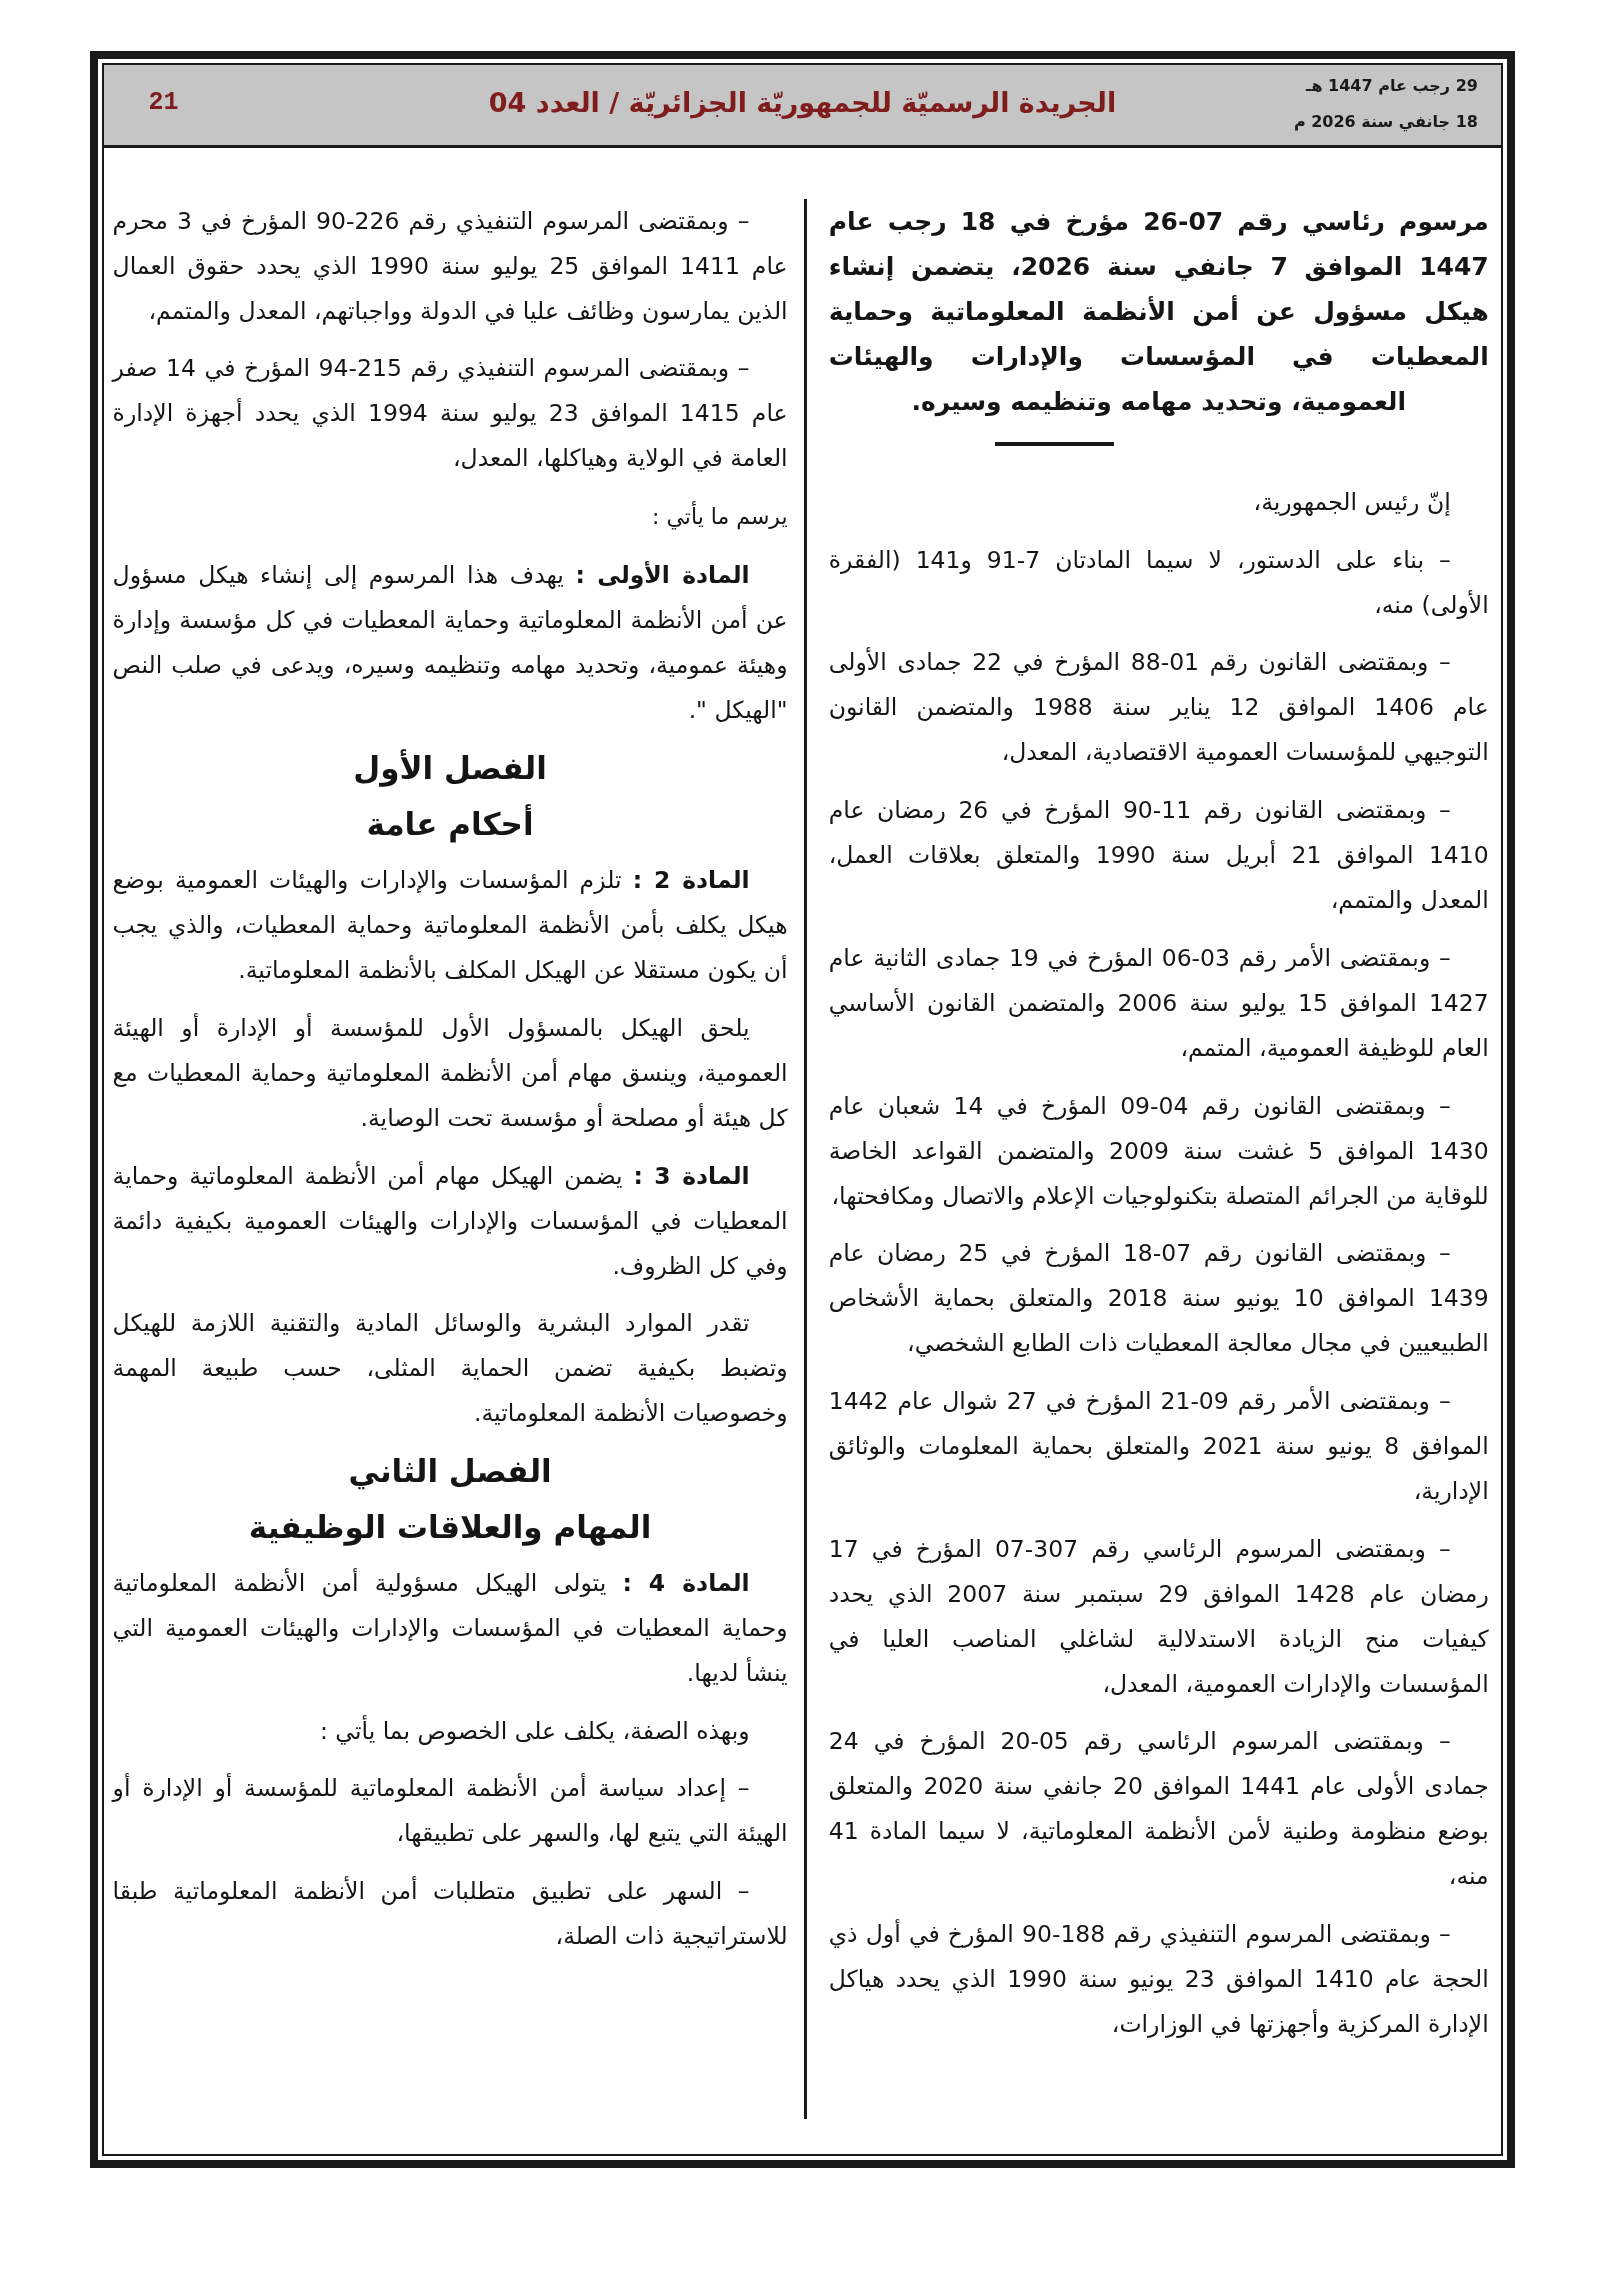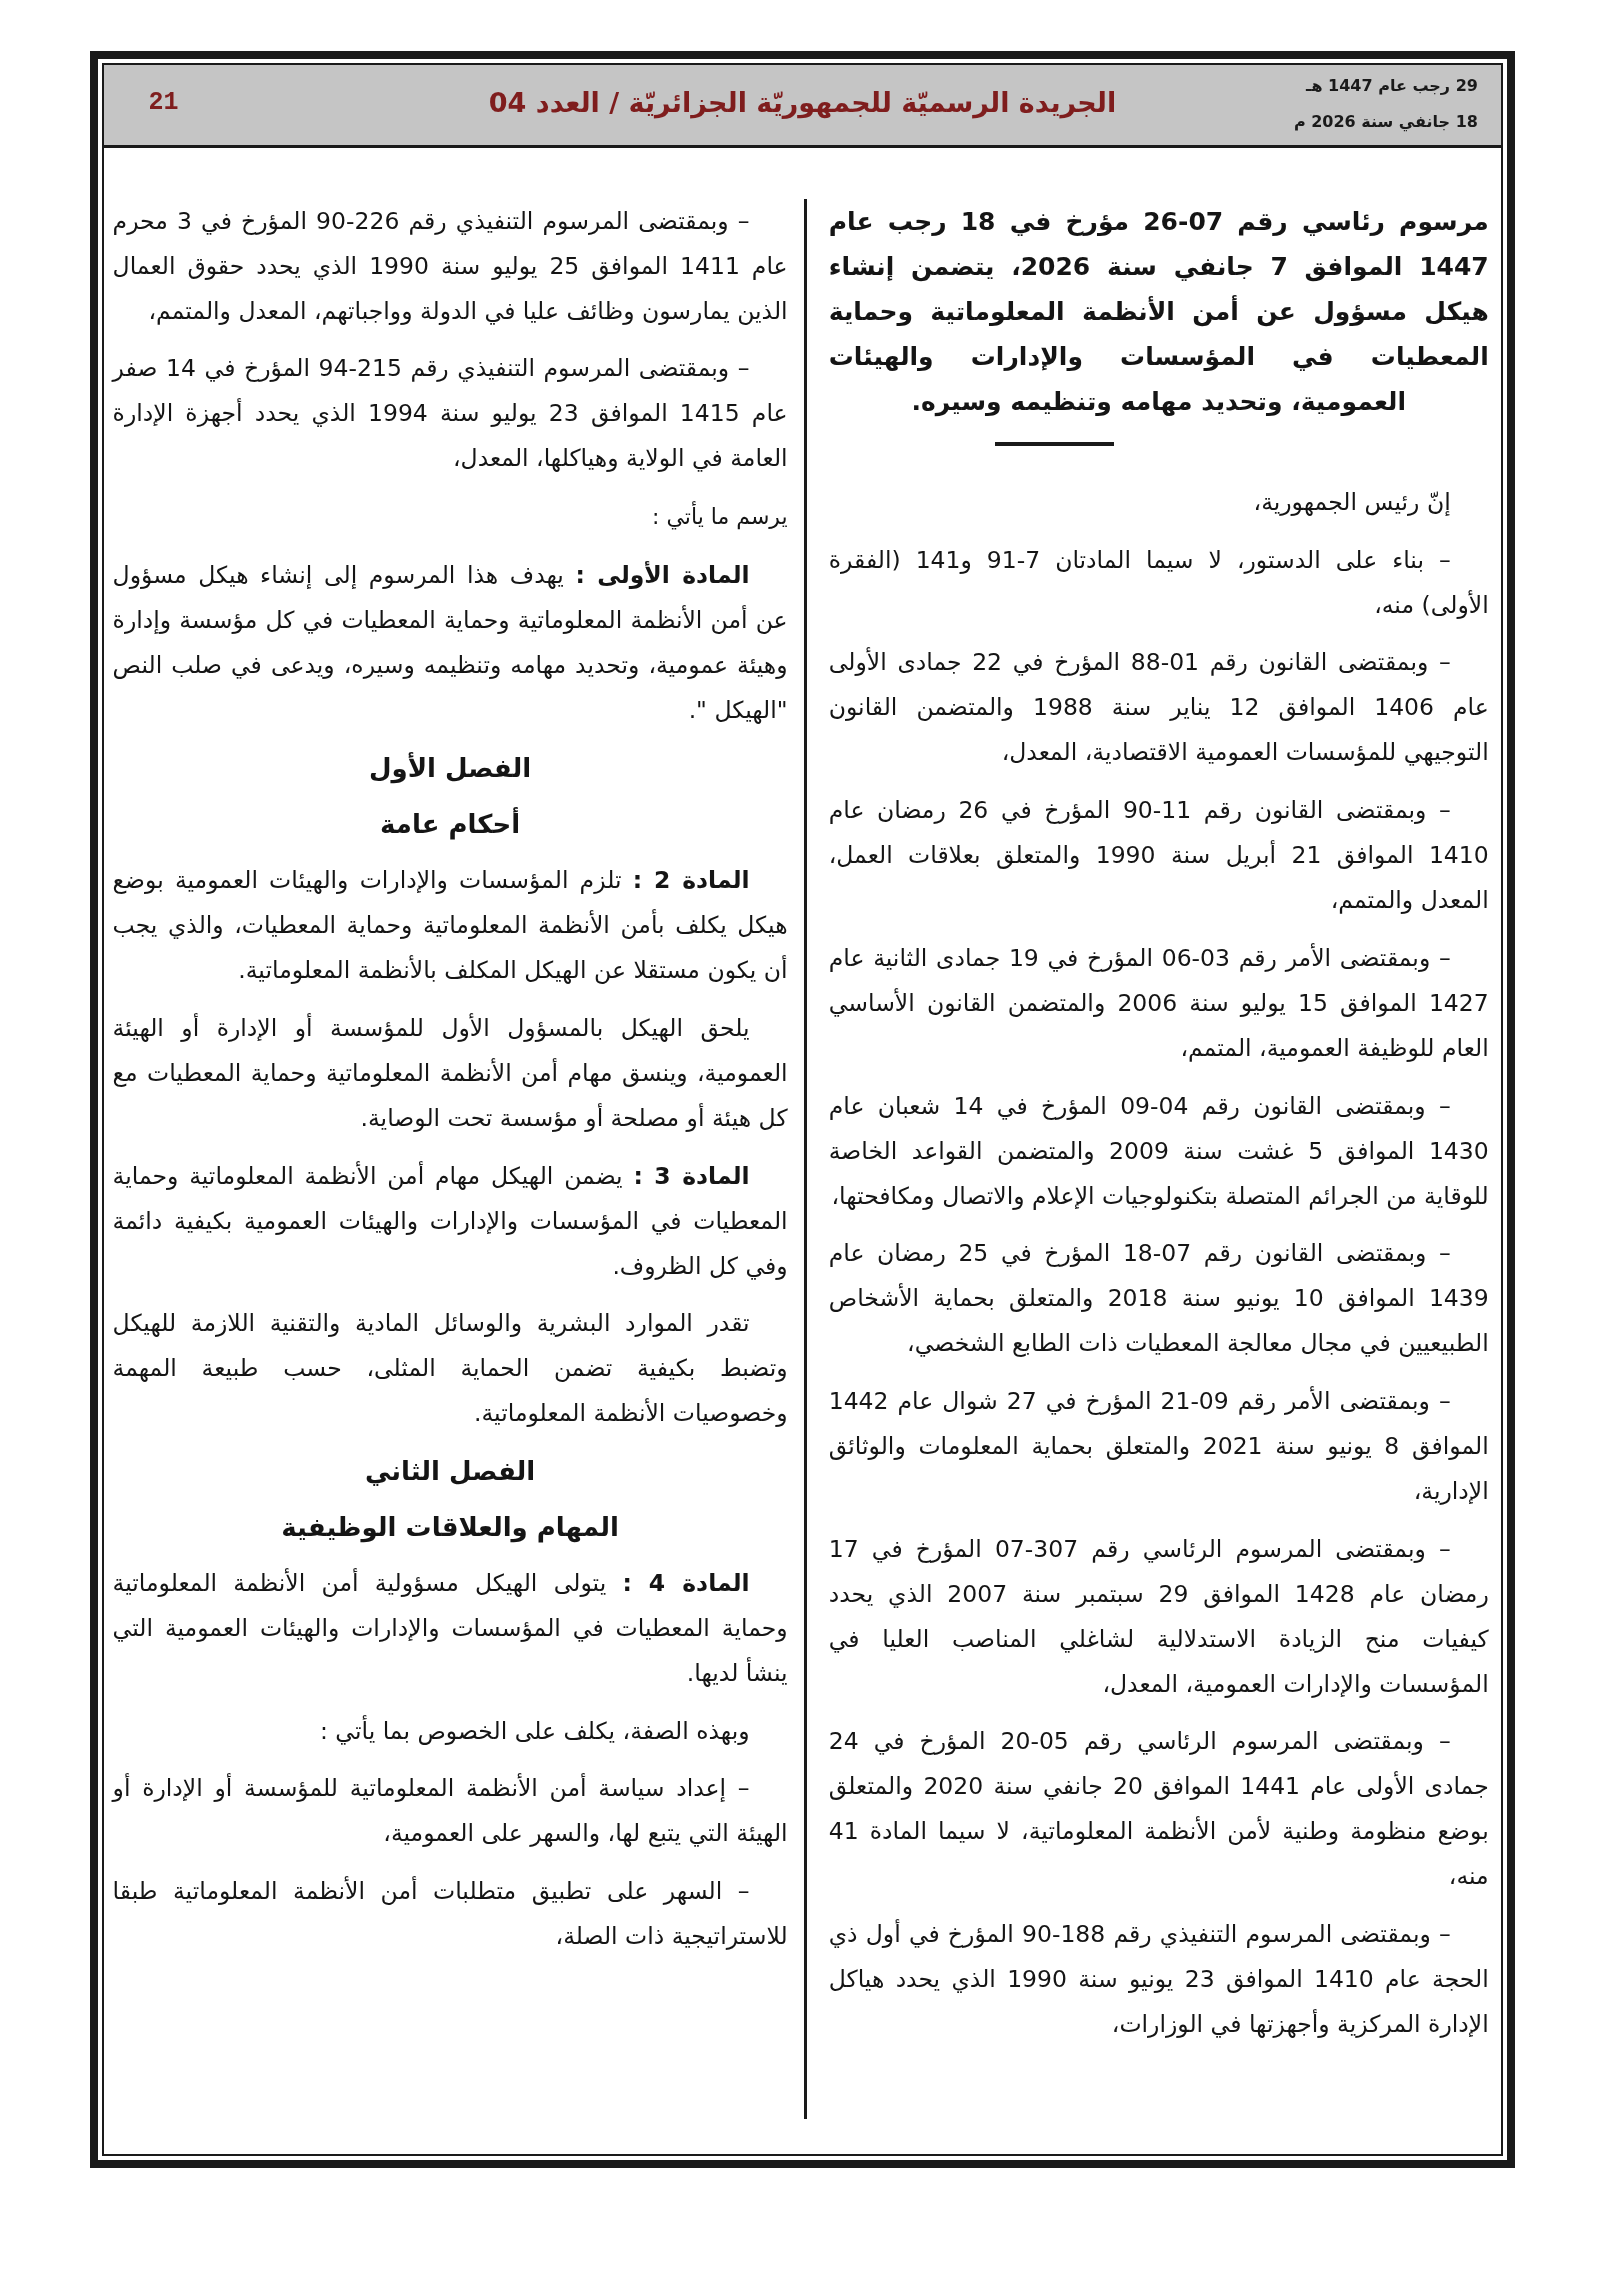--- a/index.html
+++ b/index.html
@@ -95,21 +95,21 @@
   }
   .sep-line {
     width: 119px; height: 4.5px;
     background: #1a1a1a;
     margin: 9px auto 34px;
     transform: translateX(-104px);
   }
   .chapter {
     text-align: center;
     font-weight: bold;
-    font-size: 26px;
+    font-size: 31px;
     line-height: 45px;
     margin: 9px 0 11px;
   }
   .enacts {
     text-align: right;
     font-weight: normal;
     font-size: 22px;
     line-height: 45px;
     margin: 11px 0 14.5px;
   }
@@ -163,20 +163,20 @@
         <p class="par indent">يلحق الهيكل بالمسؤول الأول للمؤسسة أو الإدارة أو الهيئة العمومية، وينسق مهام أمن الأنظمة المعلوماتية وحماية المعطيات مع كل هيئة أو مصلحة أو مؤسسة تحت الوصاية.</p>
 
         <p class="par indent"><span class="b">المادة 3 :</span> <span>يضمن الهيكل مهام أمن الأنظمة المعلوماتية وحماية المعطيات في المؤسسات والإدارات والهيئات العمومية بكيفية دائمة وفي كل الظروف.</span></p>
         <p class="par indent">تقدر الموارد البشرية والوسائل المادية والتقنية اللازمة للهيكل وتضبط بكيفية تضمن الحماية المثلى، حسب طبيعة المهمة وخصوصيات الأنظمة المعلوماتية.</p>
 
         <p class="chapter">الفصل الثاني</p>
         <p class="chapter">المهام والعلاقات الوظيفية</p>
 
         <p class="par indent"><span class="b">المادة 4 :</span> <span>يتولى الهيكل مسؤولية أمن الأنظمة المعلوماتية وحماية المعطيات في المؤسسات والإدارات والهيئات العمومية التي ينشأ لديها.</span></p>
         <p class="par indent">وبهذه الصفة، يكلف على الخصوص بما يأتي :</p>
-        <p class="par indent">– إعداد سياسة أمن الأنظمة المعلوماتية للمؤسسة أو الإدارة أو الهيئة التي يتبع لها، والسهر على العمومية،</p>
+        <p class="par indent">– إعداد سياسة أمن الأنظمة المعلوماتية للمؤسسة أو الإدارة أو الهيئة التي يتبع لها، والسهر على تطبيقها،</p>
         <p class="par indent">– السهر على تطبيق متطلبات أمن الأنظمة المعلوماتية طبقا للاستراتيجية ذات الصلة،</p>
       </div>
     </div>
 
   </div>
 </div>
 
 
 </body></html>

